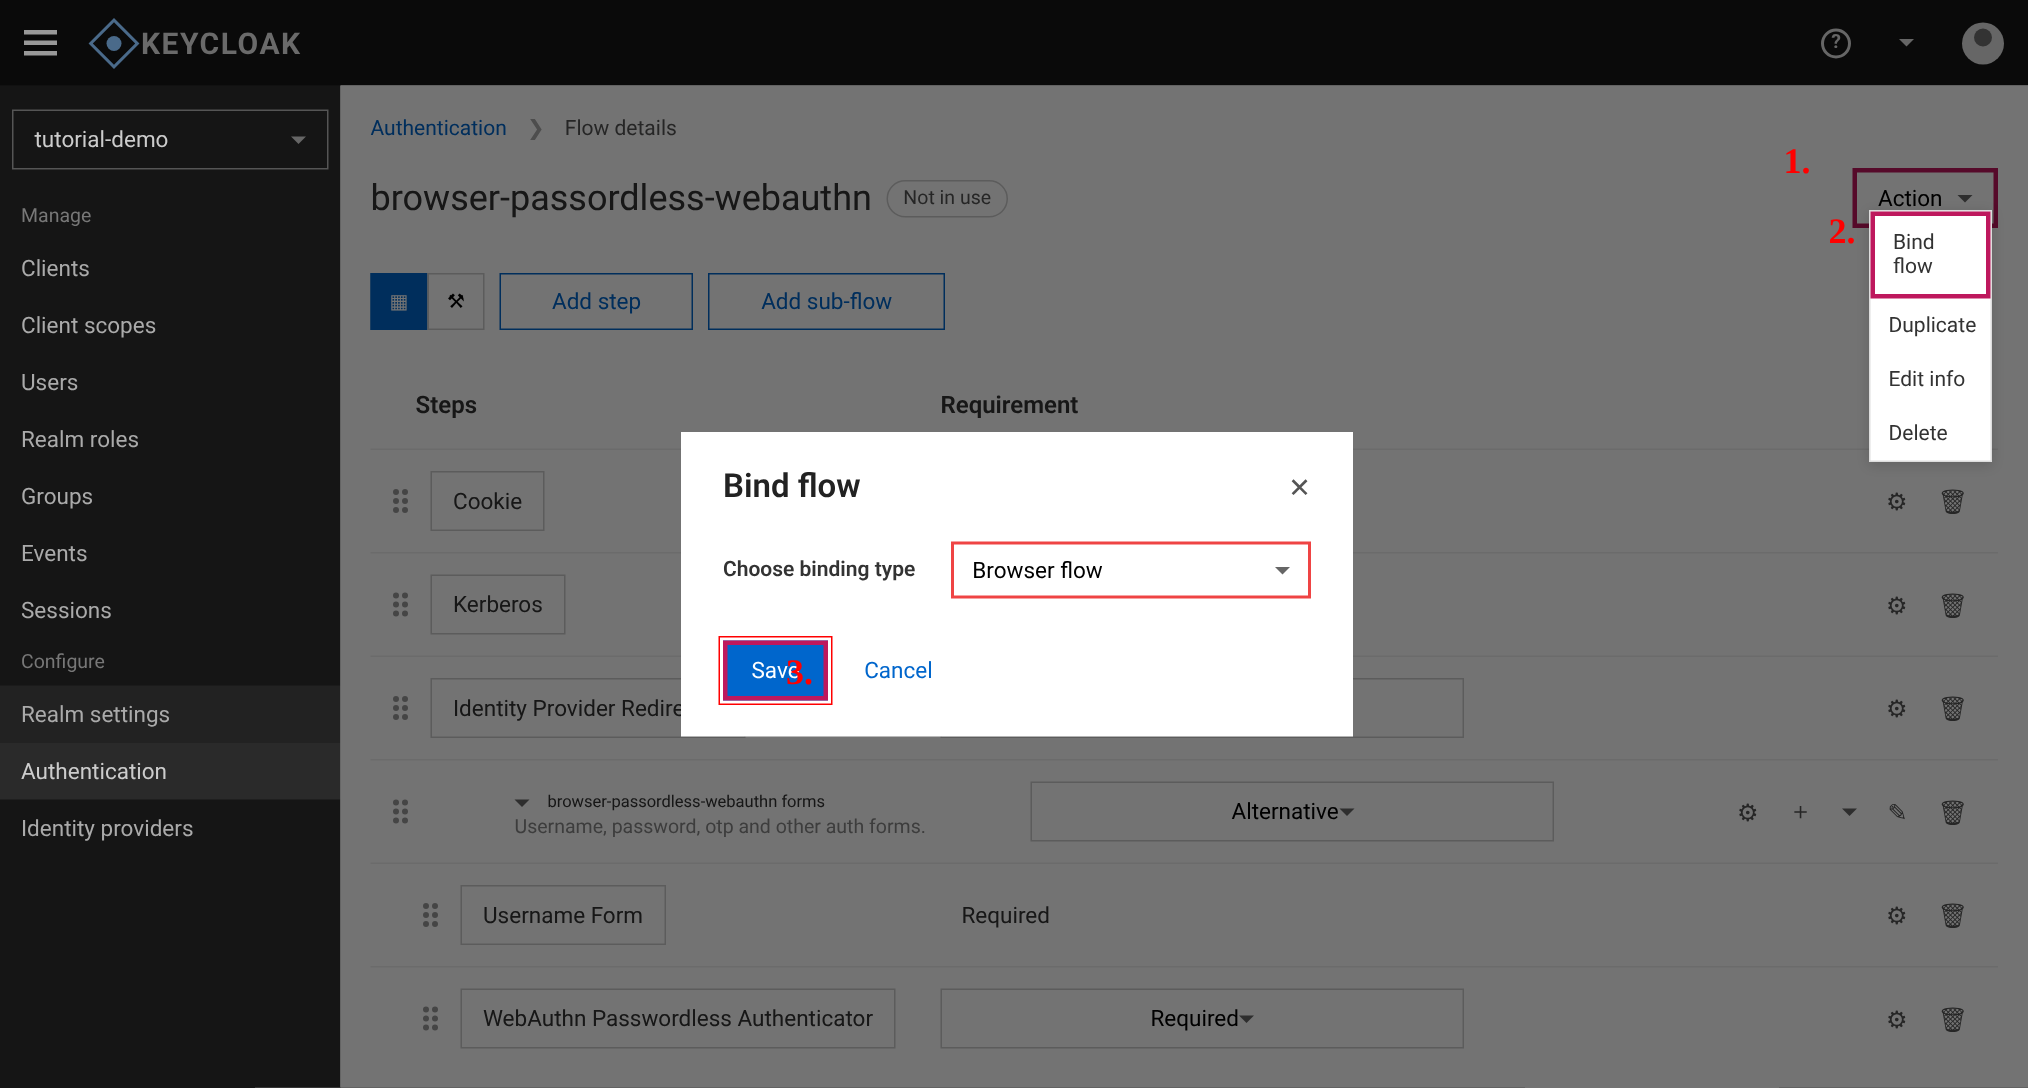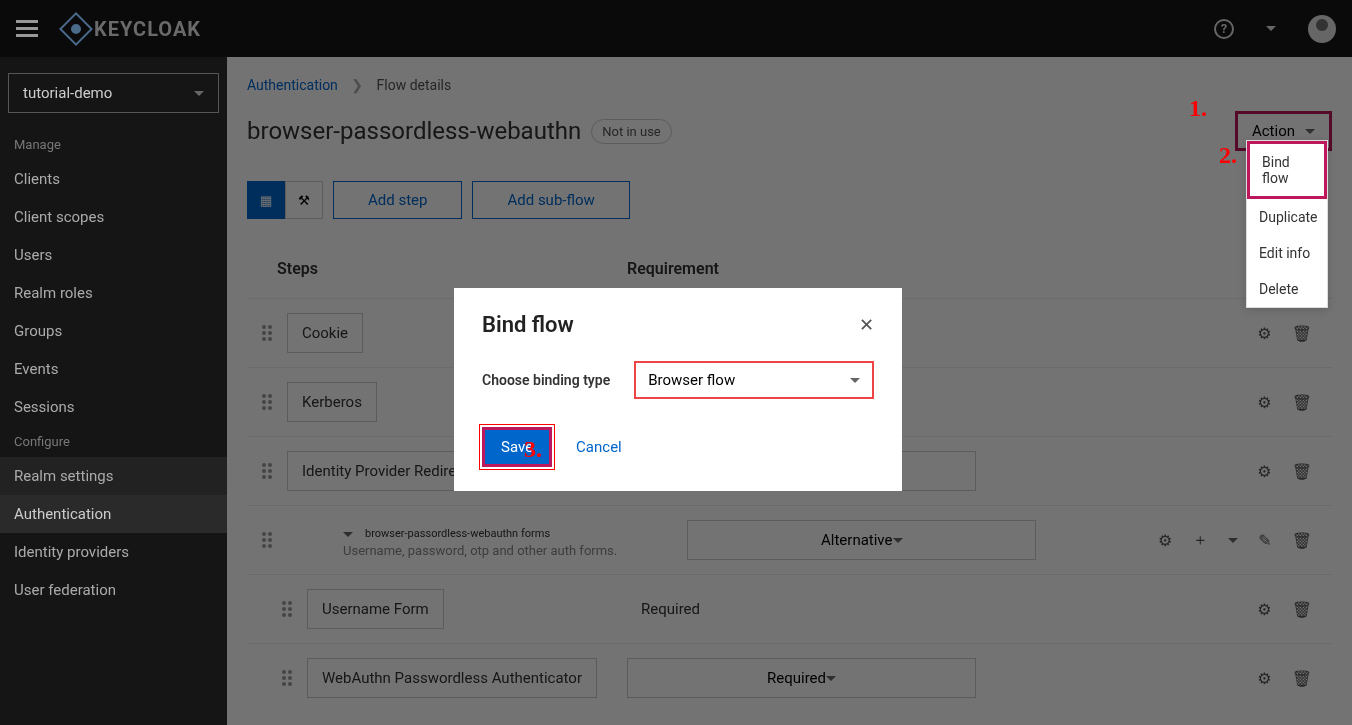--- a/index.html
+++ b/index.html
@@ -101,21 +101,20 @@
     <div class="nav-item">Client scopes</div>
     <div class="nav-item">Users</div>
     <div class="nav-item">Realm roles</div>
     <div class="nav-item">Groups</div>
     <div class="nav-item">Events</div>
     <div class="nav-item">Sessions</div>
     <div class="nav-section">Configure</div>
     <div class="nav-item highlighted">Realm settings</div>
     <div class="nav-item active">Authentication</div>
     <div class="nav-item">Identity providers</div>
-    <div class="nav-item">User federation</div>
   </div>
 
   <div class="content">
     <div class="breadcrumb">
       <a href="#">Authentication</a>
       <span class="sep">❯</span>
       <span>Flow details</span>
     </div>
     <div class="page-header">
       <div class="page-title">browser-passordless-webauthn</div>

